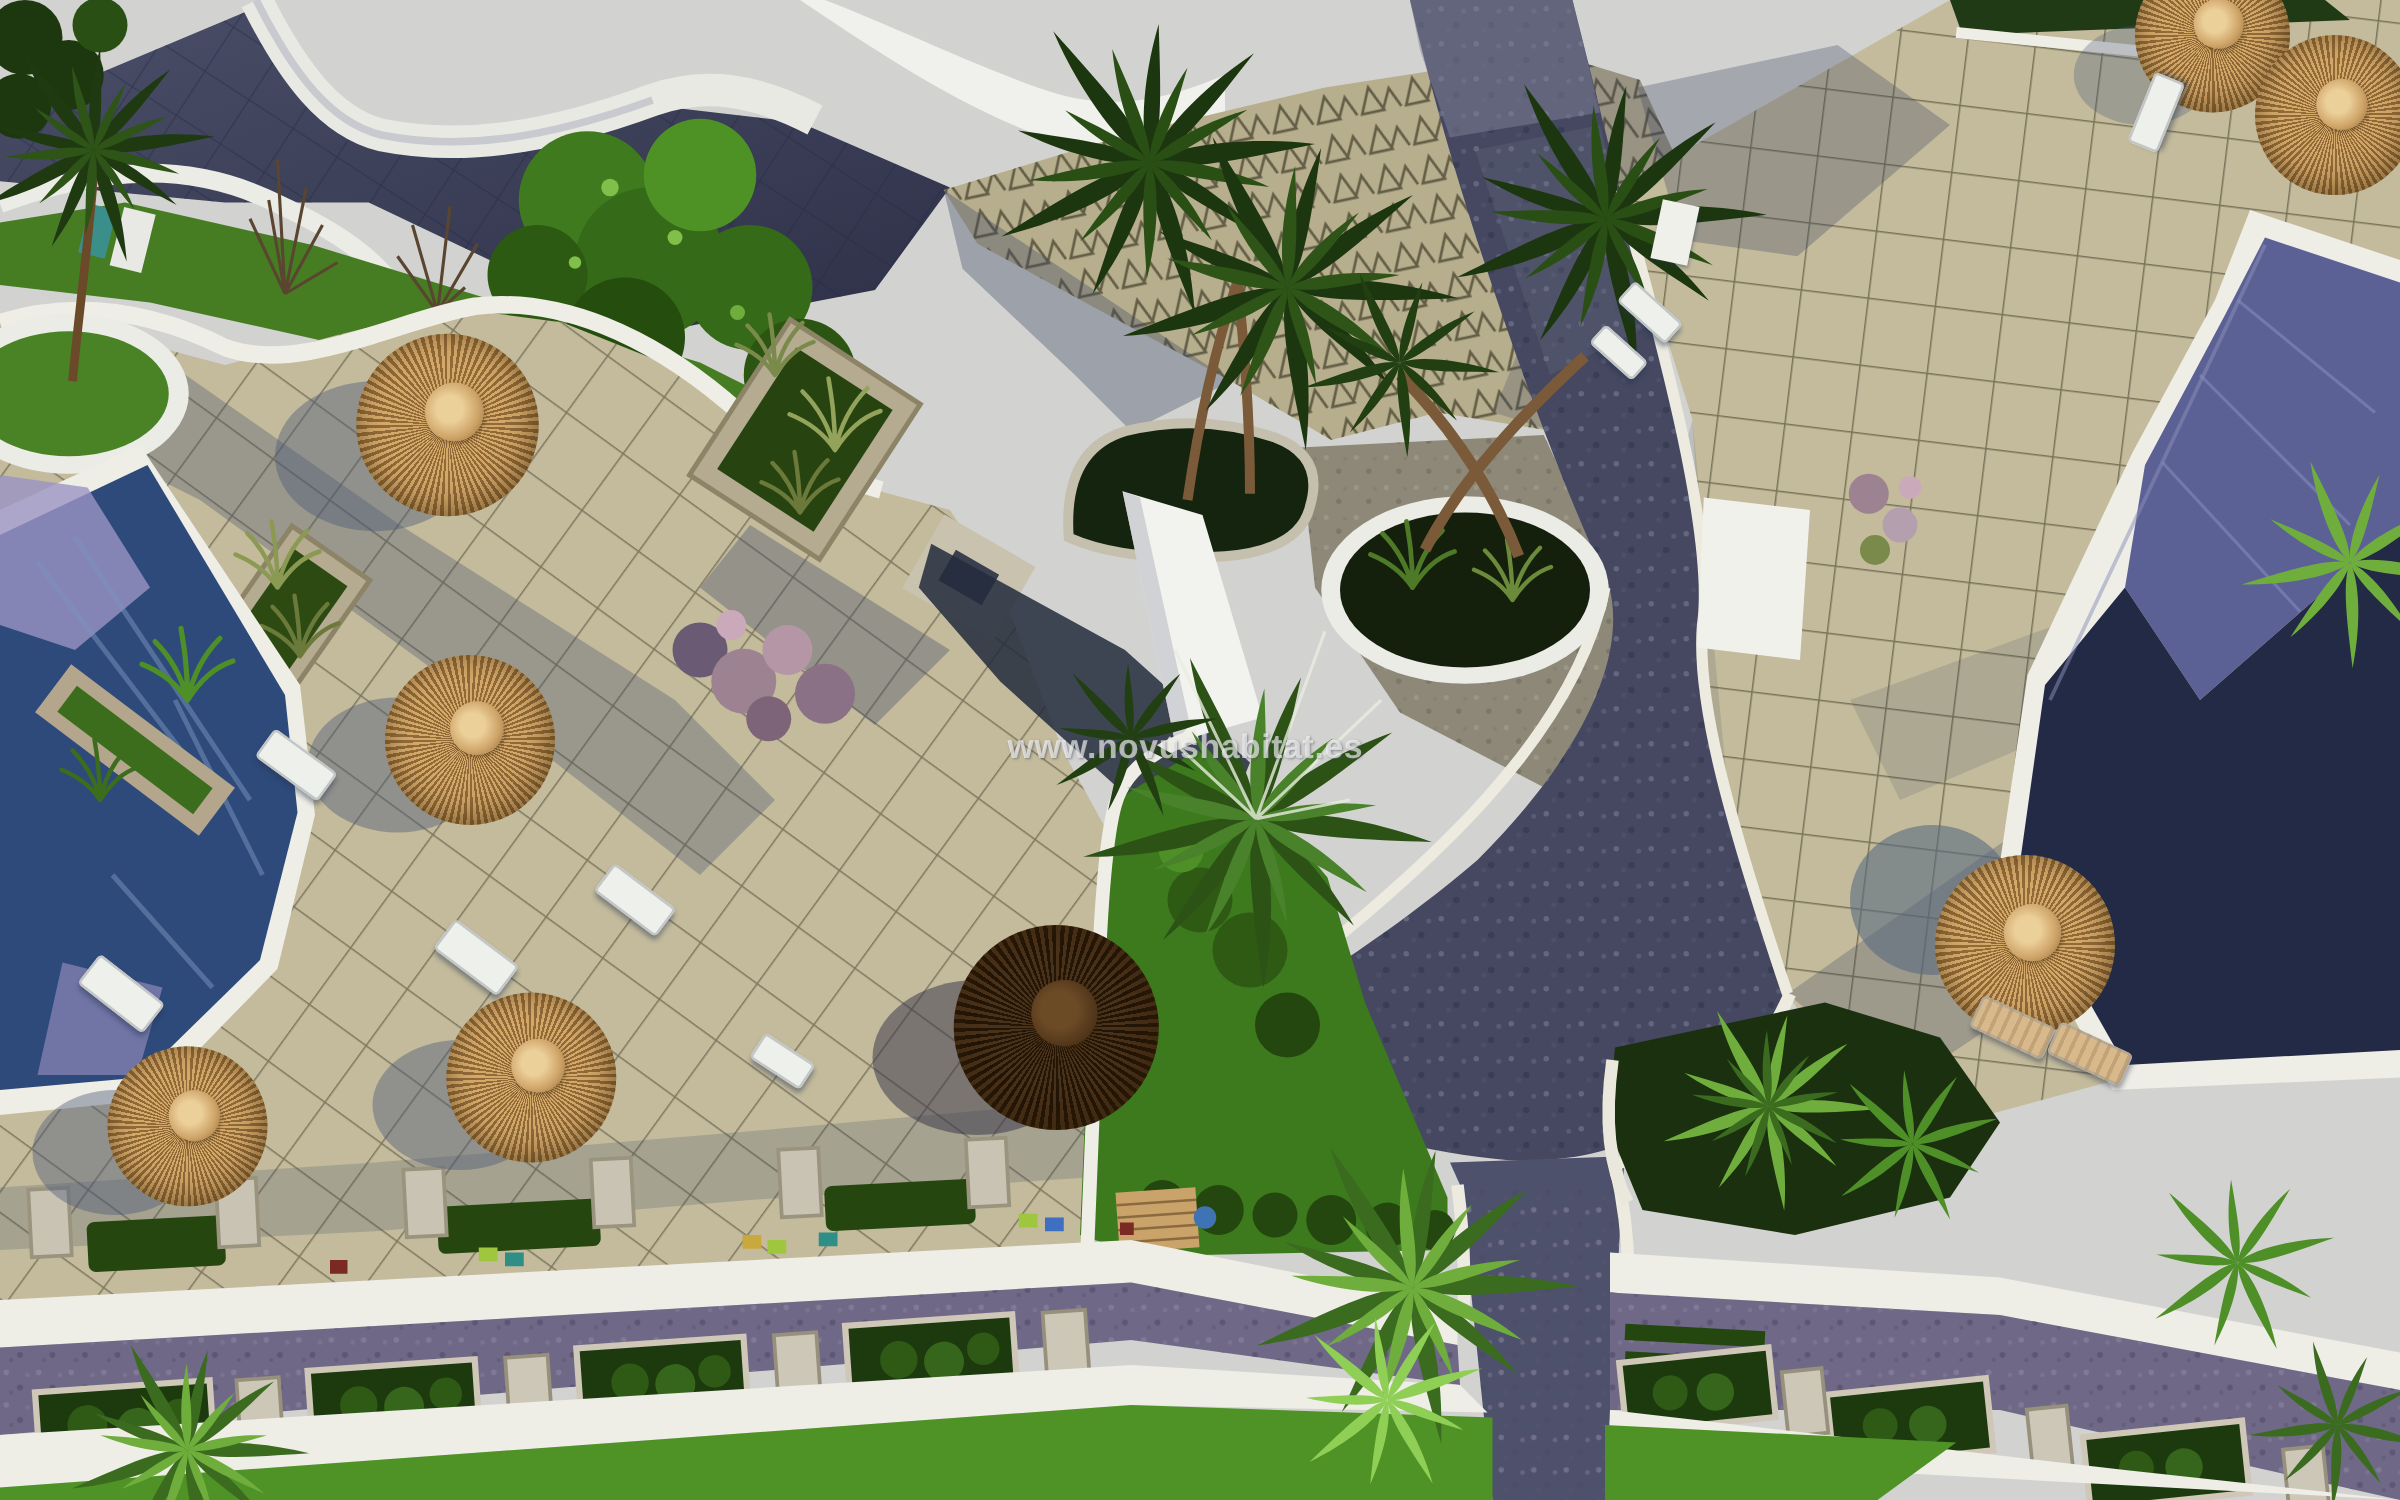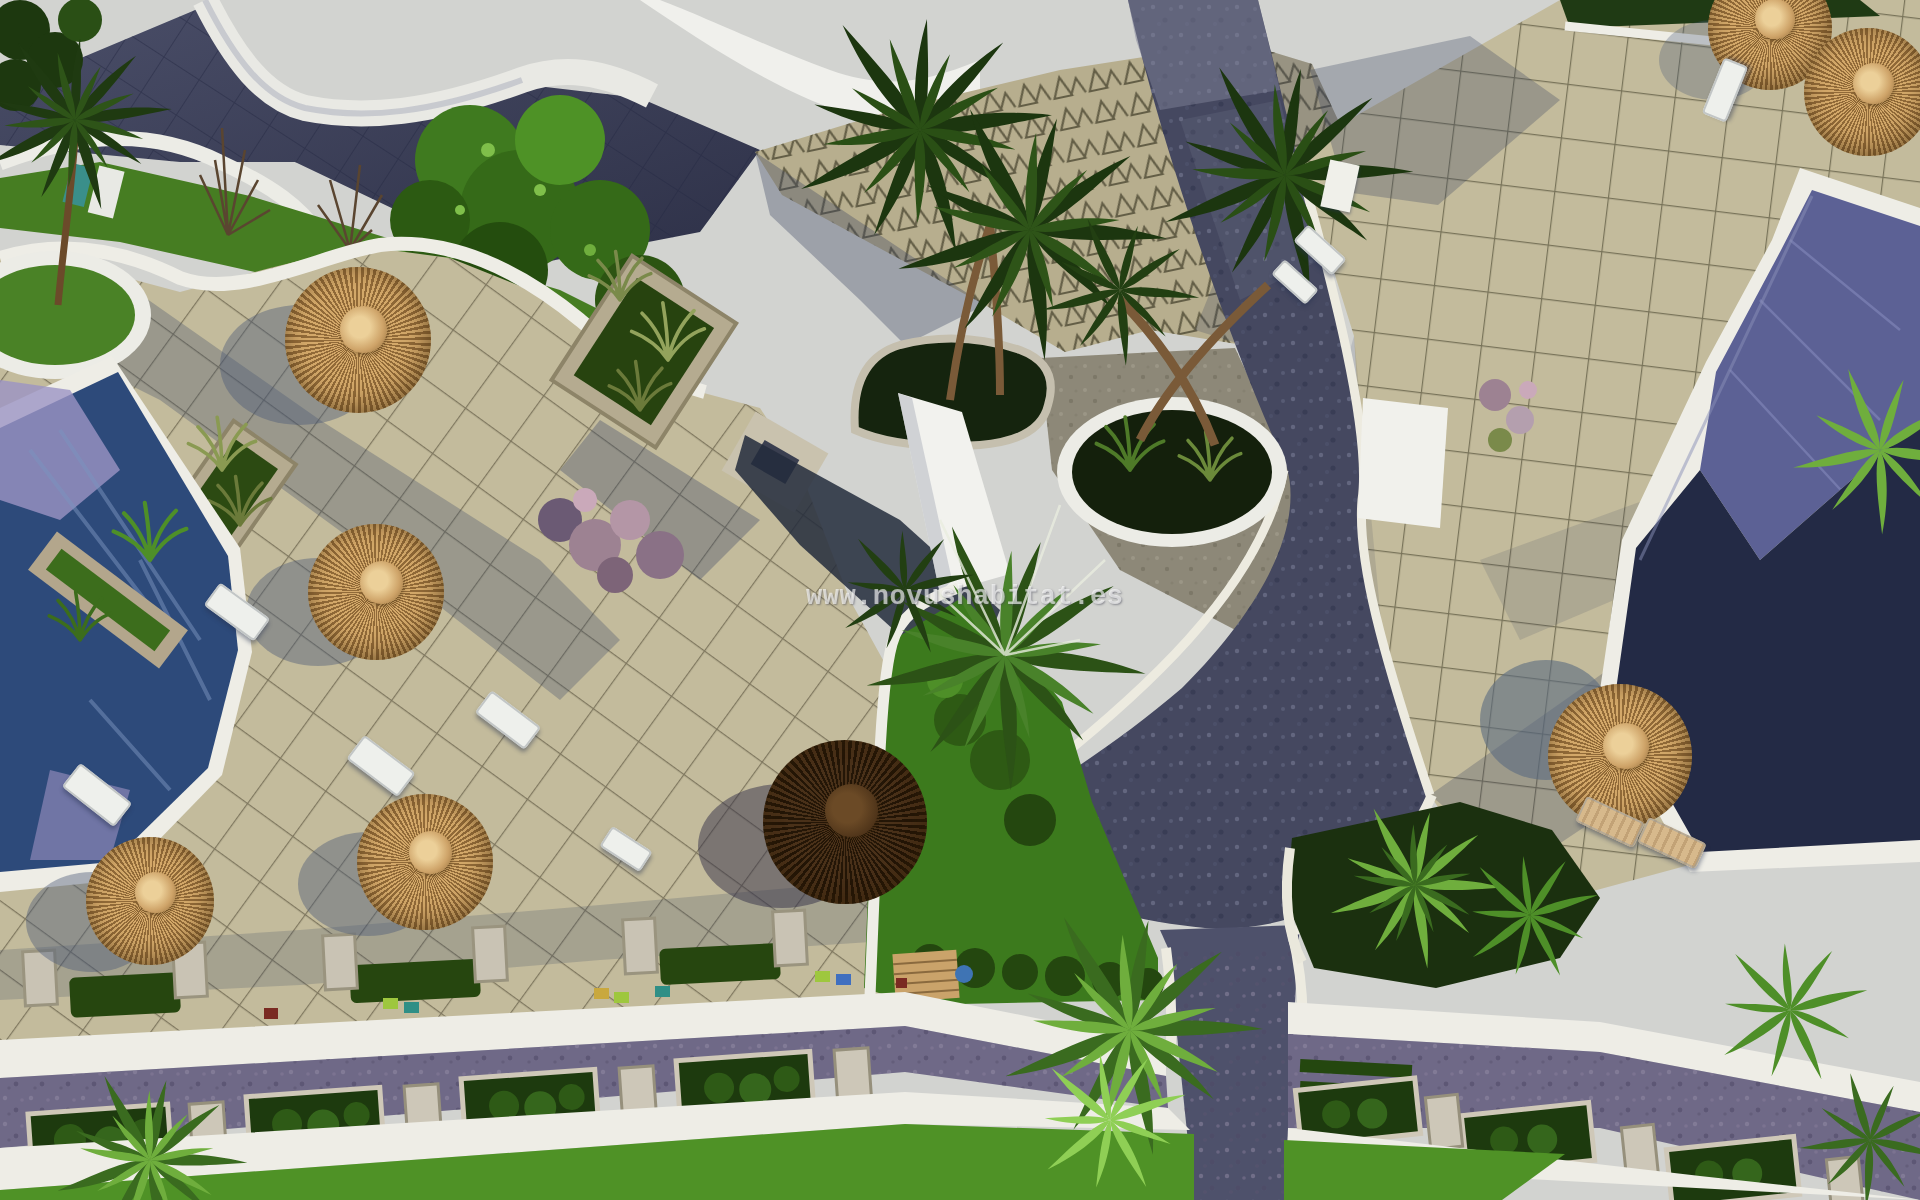--- a/index.html
+++ b/index.html
@@ -1,17 +1,17 @@
 <!DOCTYPE html>
 <html style="--pal-sky: #d2d3d0; --pal-tile_light: #c3bb9c; --pal-tile_grid: #6e6750; --pal-path_dark: #454860; --pal-path_light: #8d90a6; --pal-walk_mauve: #6f6987; --pal-pool_water: #2d4a7a; --pal-pool_deep: #232a45; --pal-pool_cover: #5c6195; --pal-pool_lavender: #9b94c4; --pal-lawn: #4f9226; --pal-garden: #3c7a1d; --pal-foliage_dark: #1c360f; --pal-foliage_mid: #2e5418; --pal-foliage_light: #6fae3d; --pal-umbrella_tan: #d3a869; --pal-umbrella_tan_dark: #916a38; --pal-umbrella_brown: #4a3119; --pal-white_concrete: #eeede6; --pal-stone: #c5beae; --pal-trunk: #7a5a38;"><head>
 <meta charset="utf-8">
 <style>
   html,body{margin:0;padding:0;background:#222;}
   #stage{position:relative;width:1920px;height:1200px;overflow:hidden;background:#ef4444;
-         font-family:Liberation Mono, monospace;}
+         font-family:Liberation Sans, sans-serif;}
   #stage svg{position:absolute;left:0;top:0;}
   .umb{position:absolute;border-radius:50%;
        background:repeating-conic-gradient(var(--pal-umbrella_tan,#d3a869) 0deg 2.5deg,var(--pal-umbrella_tan_dark,#916a38) 2.5deg 5deg);
        box-shadow:inset 0 0 20px rgba(60,40,10,.38), inset -6px -8px 24px rgba(40,25,5,.25);}
   .umb .crown{position:absolute;width:32%;height:32%;left:38%;top:27%;border-radius:50%;
        background:radial-gradient(circle at 42% 45%, #ecd099 0 28%, #cea368 62%, #8a6534 100%);
        box-shadow:1px 2px 4px rgba(60,40,10,.4);}
   .umb.dark{background:repeating-conic-gradient(var(--pal-umbrella_brown,#4a3119) 0deg 2.5deg,#241607 2.5deg 5deg);}
   .umb.dark .crown{background:radial-gradient(circle at 42% 45%, #6b4a26 0 35%, #3a2410 100%);}
   .lounger{position:absolute;background:#eef0ec;border-radius:4px;

